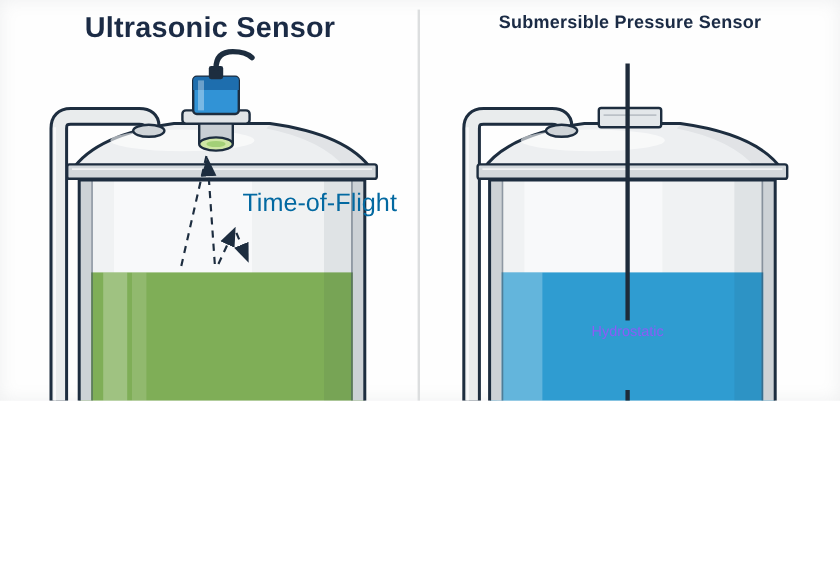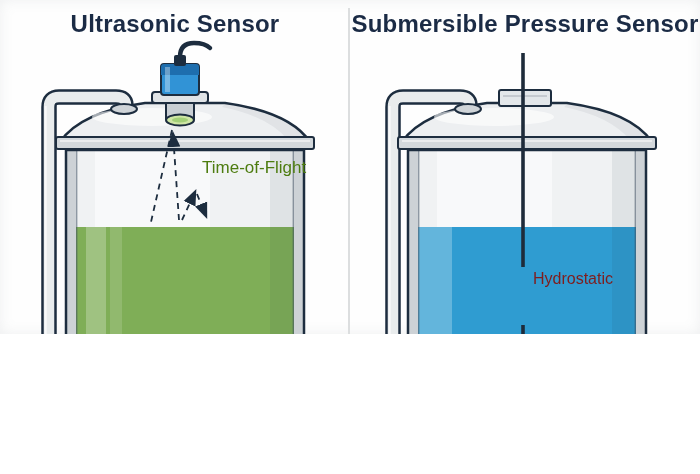--- a/index.html
+++ b/index.html
@@ -8,29 +8,29 @@
     background:#fefefe;
     box-shadow:inset 0 0 14px rgba(120,130,140,0.12);
     font-family:"Liberation Sans", sans-serif;
   }
   .stage{position:absolute;left:0;top:0;}
   .panel-title{
     position:absolute;top:10px;width:350px;text-align:center;
     font-size:23px;font-weight:700;color:#1b2b45;letter-spacing:.2px;
   }
   .title-left{left:0;font-size:24px;}
-  .title-right{left:350px;font-size:24px;}
+  .title-right{left:350px;font-size:15px;}
   .divider{position:absolute;left:348px;top:8px;width:2px;height:456px;background:#dcdedf;}
   .tof-label{
     position:absolute;left:202px;top:158px;
-    font-size:17px;font-weight:500;color:#4d7c0f;
+    font-size:21px;font-weight:500;color:#0369a1;
   }
   .hydro-label{
-    position:absolute;left:433px;top:269px;width:180px;text-align:right;
-    font-size:16px;font-weight:500;color:#7f1d1d;line-height:1.27;
+    position:absolute;left:433px;top:269px;width:180px;text-align:center;
+    font-size:12px;font-weight:500;color:#8b5cf6;line-height:1.27;
   }
   .hydro-label span{display:block;}
 </style>
 </head>
 <body>
 
 <div class="canvas">
 
   <svg class="stage" width="700" height="474" viewBox="0 0 700 474">
     <defs>

